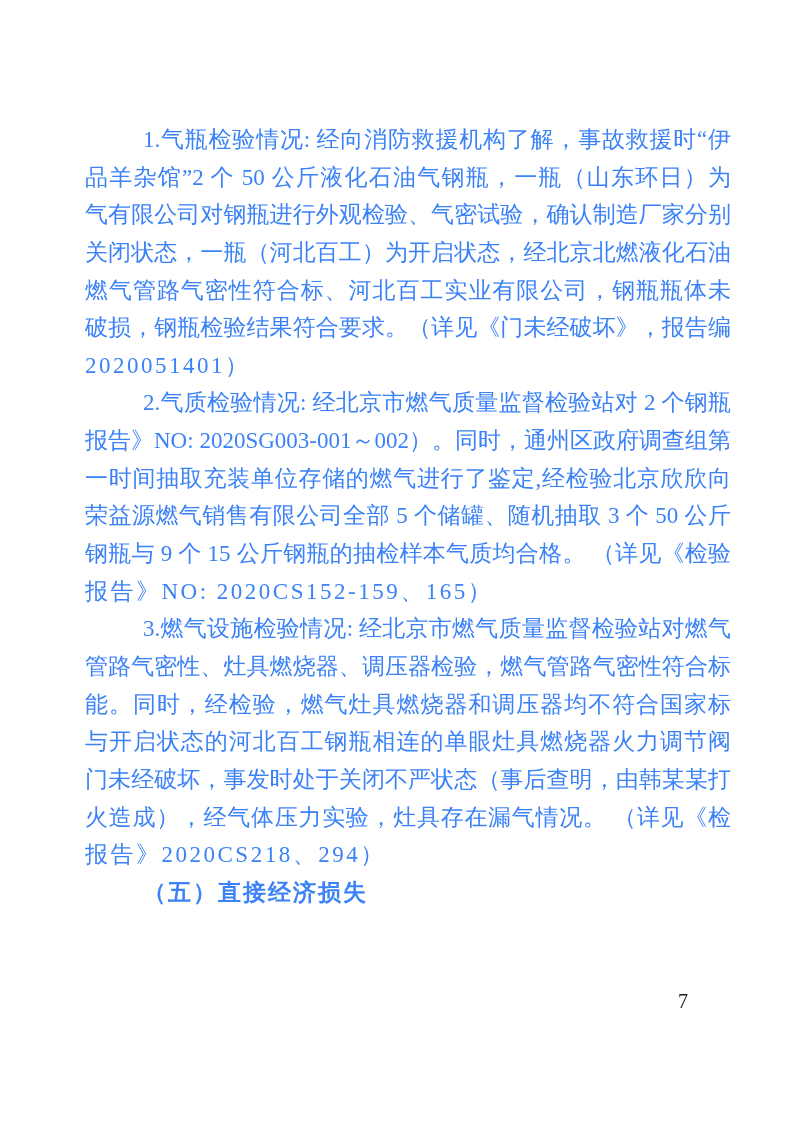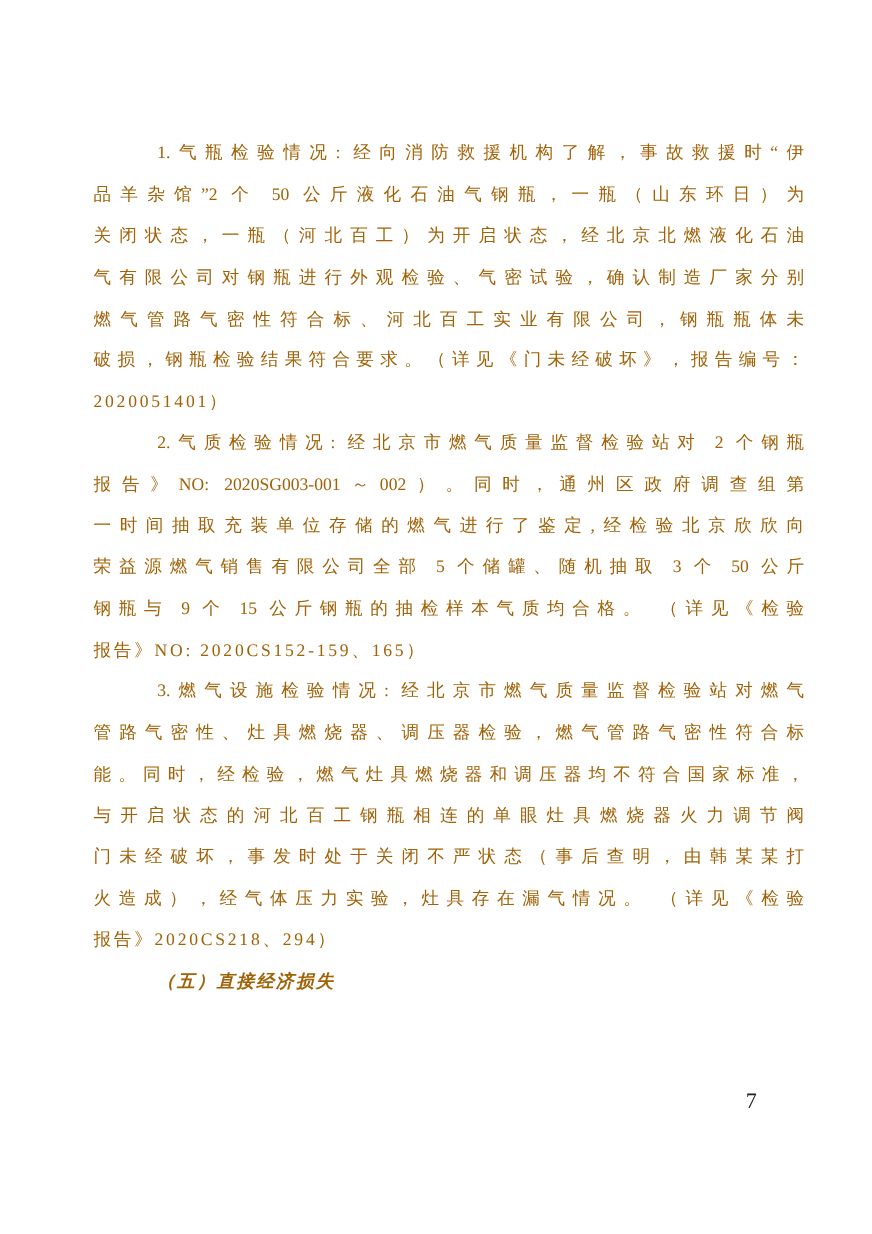--- a/index.html
+++ b/index.html
@@ -18,38 +18,37 @@
   }
   .doc {
     position: absolute;
     left: 85px;
     top: 121px;
     width: 646px;
   }
   .line {
     height: 37.65px;
     line-height: 37.65px;
-    font-size: 16px;
+    font-size: 23px;
     overflow: hidden;
     text-align: justify;
     text-align-last: justify;
-    color: #a16207;
+    color: #3b82f6;
   }
   .line.first {
     text-indent: 58px;
   }
   .line.last {
     text-align: center;
     text-align-last: left;
     letter-spacing: 2.5px;
   }
   .paragraph.bold .line {
     font-weight: bold;
     letter-spacing: 2px;
-    font-style: italic;
   }
   .page-number {
     position: absolute;
     left: 678px;
     top: 988px;
     width: 40px;
     font-size: 20px;
     line-height: 26px;
     color: #1e1e1e;
     text-align: left;
@@ -57,22 +56,22 @@
   }
 </style>
 </head>
 <body>
 
 <div class="page">
   <div class="doc" id="doc">
       <div class="paragraph">
         <div class="line first">1.气瓶检验情况: 经向消防救援机构了解，事故救援时“伊</div>
         <div class="line">品羊杂馆”2 个 50 公斤液化石油气钢瓶，一瓶（山东环日）为</div>
+        <div class="line">气有限公司对钢瓶进行外观检验、气密试验，确认制造厂家分别</div>
         <div class="line">关闭状态，一瓶（河北百工）为开启状态，经北京北燃液化石油</div>
-        <div class="line">气有限公司对钢瓶进行外观检验、气密试验，确认制造厂家分别</div>
         <div class="line">燃气管路气密性符合标、河北百工实业有限公司，钢瓶瓶体未</div>
         <div class="line">破损，钢瓶检验结果符合要求。（详见《门未经破坏》，报告编号：</div>
         <div class="line last">2020051401）</div>
       </div>
       <div class="paragraph">
         <div class="line first">2.气质检验情况: 经北京市燃气质量监督检验站对 2 个钢瓶</div>
         <div class="line">报告》NO: 2020SG003-001～002）。同时，通州区政府调查组第</div>
         <div class="line">一时间抽取充装单位存储的燃气进行了鉴定,经检验北京欣欣向</div>
         <div class="line">荣益源燃气销售有限公司全部 5 个储罐、随机抽取 3 个 50 公斤</div>
         <div class="line">钢瓶与 9 个 15 公斤钢瓶的抽检样本气质均合格。 （详见《检验</div>

